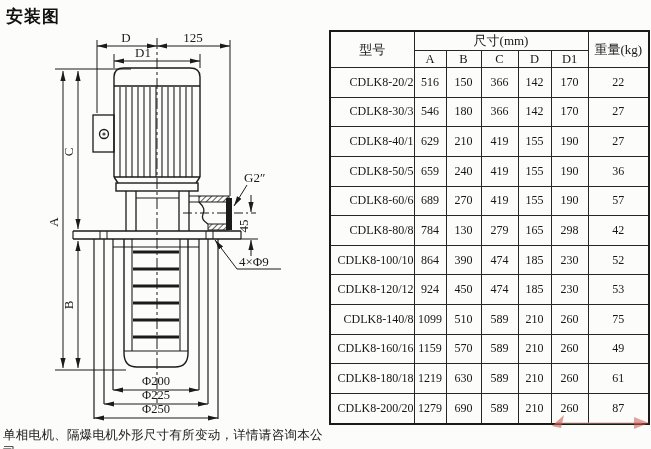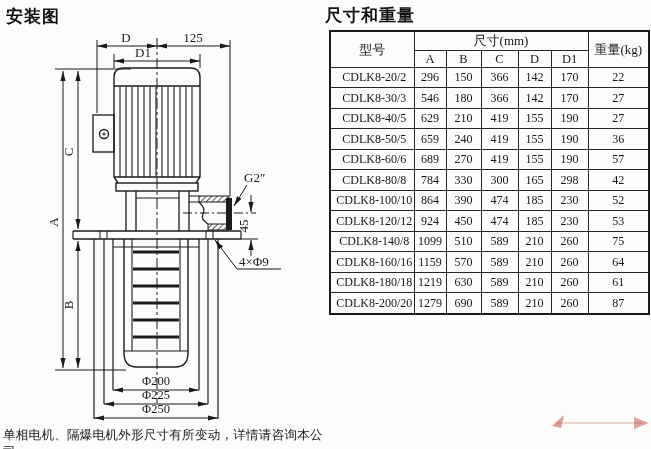--- a/index.html
+++ b/index.html
@@ -23,47 +23,46 @@
   .title.left{left:6px;top:5px;}
   .title.right{left:325px;top:4px;}
   .diagram{position:absolute;left:0;top:0;}
   .footnote{
     position:absolute;left:3px;top:427px;width:340px;
     font-size:12.6px;color:#1a1a1a;letter-spacing:0.2px;
     font-family:"Liberation Serif", serif;
   }
   .spec-table{
     position:absolute;left:329px;top:30px;
-    width:319px;height:285px;
+    width:319px;height:395px;
     border-collapse:collapse;table-layout:fixed;
     font-family:"Liberation Serif", serif;
     font-size:12px;color:#161616;
     border:2px solid #1a1a1a;
   }
   .spec-table th,.spec-table td{
     border:1px solid #262626;
     text-align:center;vertical-align:middle;
     padding:0;font-weight:normal;
     overflow:hidden;white-space:nowrap;
   }
   .spec-table th{font-size:13px;}
   .spec-table .subhead th{font-size:12.5px;height:16px;}
   .spec-table .head1 th{height:17px;}
-  .spec-table td.model{text-align:center;padding-left:4px;font-size:12px;}
+  .spec-table td.model{text-align:right;padding-left:4px;font-size:12px;}
   .watermark{position:absolute;left:528px;top:412px;}
   svg text{font-family:"Liberation Serif", serif;font-size:13px;fill:#1b1b1b;}
   svg text.small{font-size:12.5px;}
 </style>
 </head>
 <body>
 
 <div class="page">
 
   <div class="title left">安装图</div>
-  <div class="title right">尺寸和重量</div>
 
   <svg class="diagram" width="322" height="449" viewBox="0 0 322 449">
     <defs>
       <marker id="arw" markerUnits="userSpaceOnUse" markerWidth="10" markerHeight="7" refX="10" refY="3.5" orient="auto-start-reverse">
         <path d="M0,0.9 L10,3.5 L0,6.1 Z" fill="#1b1b1b"></path>
       </marker>
       <pattern id="hatch" width="4" height="4" patternUnits="userSpaceOnUse" patternTransform="rotate(45)">
         <rect width="4" height="4" fill="#fcfcfa"></rect>
         <line x1="0" y1="0" x2="0" y2="4" stroke="#1b1b1b" stroke-width="1.4"></line>
       </pattern>
@@ -225,38 +224,38 @@
         <th>A</th>
         <th>B</th>
         <th>C</th>
         <th>D</th>
         <th>D1</th>
       </tr>
     </thead>
     <tbody>
         <tr>
           <td class="model">CDLK8-20/2</td>
-          <td>296</td>
+          <td>516</td>
           <td>150</td>
           <td>366</td>
           <td>142</td>
           <td>170</td>
           <td>22</td>
         </tr>
         <tr>
           <td class="model">CDLK8-30/3</td>
           <td>546</td>
           <td>180</td>
           <td>366</td>
           <td>142</td>
           <td>170</td>
           <td>27</td>
         </tr>
         <tr>
-          <td class="model">CDLK8-40/5</td>
+          <td class="model">CDLK8-40/1</td>
           <td>629</td>
           <td>210</td>
           <td>419</td>
           <td>155</td>
           <td>190</td>
           <td>27</td>
         </tr>
         <tr>
           <td class="model">CDLK8-50/5</td>
           <td>659</td>
@@ -271,22 +270,22 @@
           <td>689</td>
           <td>270</td>
           <td>419</td>
           <td>155</td>
           <td>190</td>
           <td>57</td>
         </tr>
         <tr>
           <td class="model">CDLK8-80/8</td>
           <td>784</td>
-          <td>330</td>
-          <td>300</td>
+          <td>130</td>
+          <td>279</td>
           <td>165</td>
           <td>298</td>
           <td>42</td>
         </tr>
         <tr>
           <td class="model">CDLK8-100/10</td>
           <td>864</td>
           <td>390</td>
           <td>474</td>
           <td>185</td>
@@ -311,21 +310,21 @@
           <td>260</td>
           <td>75</td>
         </tr>
         <tr>
           <td class="model">CDLK8-160/16</td>
           <td>1159</td>
           <td>570</td>
           <td>589</td>
           <td>210</td>
           <td>260</td>
-          <td>64</td>
+          <td>49</td>
         </tr>
         <tr>
           <td class="model">CDLK8-180/18</td>
           <td>1219</td>
           <td>630</td>
           <td>589</td>
           <td>210</td>
           <td>260</td>
           <td>61</td>
         </tr>

